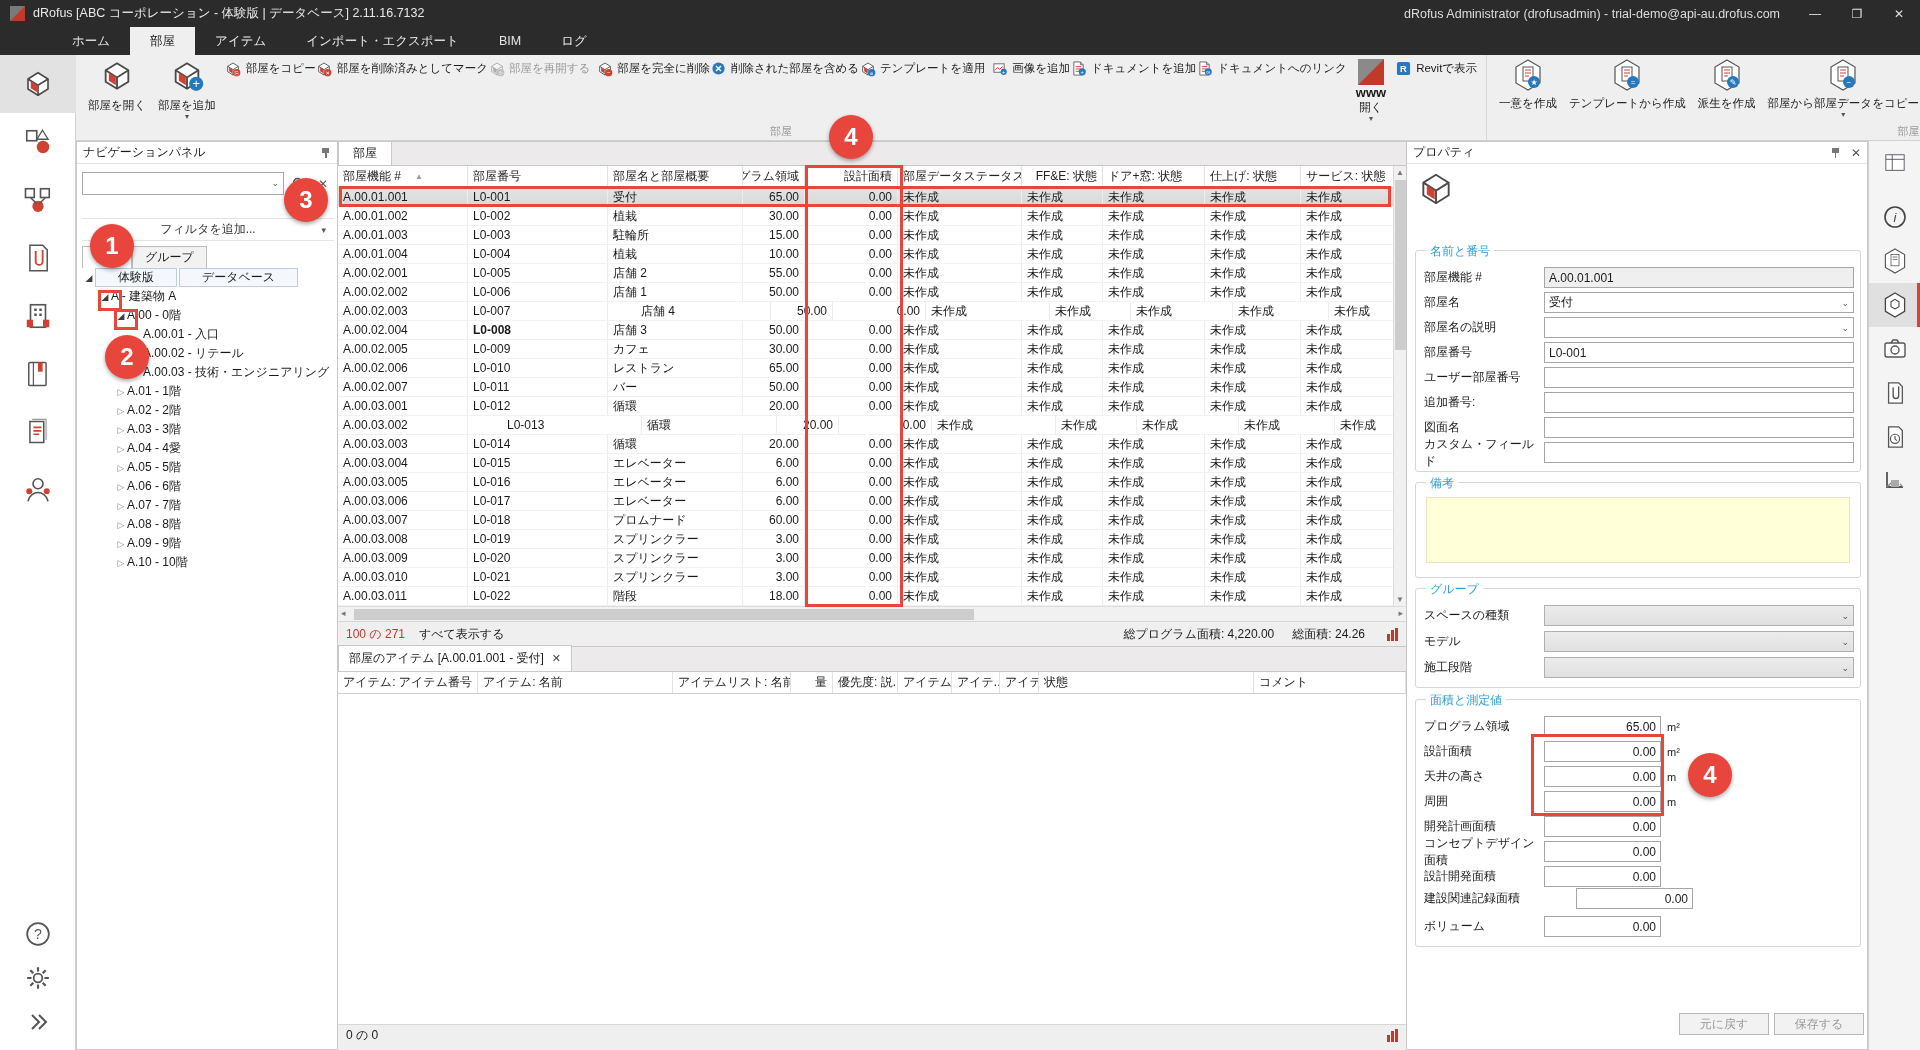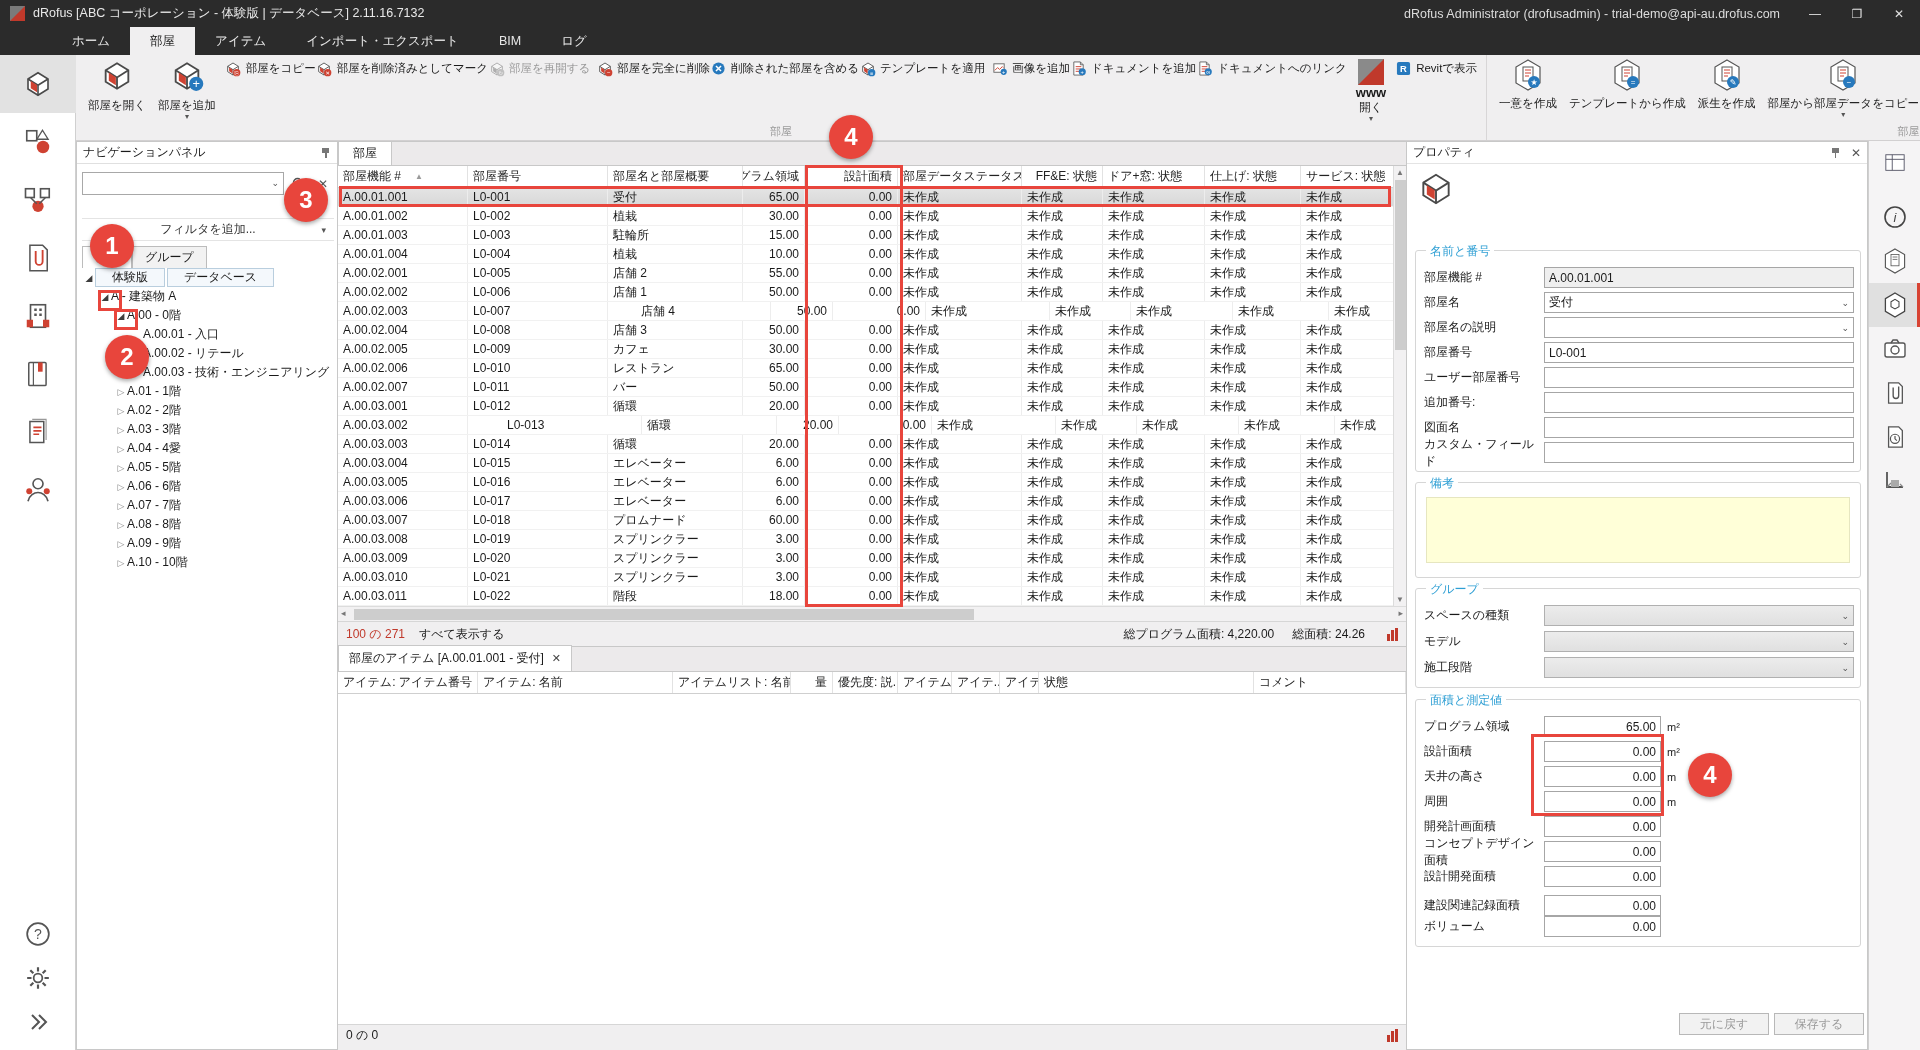--- a/index.html
+++ b/index.html
@@ -52,21 +52,21 @@
       display:flex;align-items:center;justify-content:center;color:#333;}
   .nav-filter .car{position:absolute;right:8px;font-size:9px;color:#555;}
   .nav-tabs{position:absolute;left:5px;top:104px;display:flex;}
   .nav-tab{border:1px solid #bcbcbc;border-bottom:none;padding:2px 12px;background:#f2f2f2;font-size:12px;}
   .nav-tab.active{background:#fff;}
   .tree{position:absolute;left:0px;top:126px;width:260px;}
   .tree-row{height:19px;display:flex;align-items:center;white-space:nowrap;font-size:12px;}
   .tr-arrow{width:12px;text-align:center;flex:none;}
   .tr-arrow.exp{color:#3c3c3c;font-size:9px;}
   .tr-arrow.col{color:#8a8a8a;font-size:9px;}
-  .rootbox{border:1px solid #b9cede;background:#f4f8fc;padding:0 16px;margin-right:2px;}
+  .rootbox{border:1px solid #b9cede;background:#f4f8fc;padding:0 22px;margin-right:2px;}
   
   .main{position:absolute;left:338px;top:141px;width:1068px;height:909px;background:#f0eff0;border-top:1px solid #c8c8c8;}
   .gtabs{height:24px;background:#eceaeb;border-bottom:1px solid #c8c8c8;display:flex;align-items:flex-end;}
   .gtab{background:#fff;border:1px solid #c8c8c8;border-bottom:none;padding:3px 14px;font-size:12px;}
   .ghead{display:flex;height:22px;background:#fff;border-bottom:1px solid #cfcfcf;}
   .gh{display:flex;align-items:center;padding:0 5px;border-right:1px solid #e2e2e2;font-size:12px;color:#222;overflow:hidden;white-space:nowrap;}
   .gh.num{justify-content:flex-end;}
   .sort{color:#9a9a9a;font-size:8px;margin-left:14px;}
   .grows{background:#fff;}
   .grow{display:flex;height:19px;border-bottom:1px solid #f1f1f1;background:#fff;}
@@ -727,21 +727,21 @@
           <div class="gc num" style="width: 62px; flex: 0 0 auto;">50.00</div>
           <div class="gc num" style="width: 93px; flex: 0 0 auto;">0.00</div>
           <div class="gc" style="width: 124px; flex: 0 0 auto;">未作成</div>
           <div class="gc" style="width: 81px; flex: 0 0 auto;">未作成</div>
           <div class="gc" style="width: 102px; flex: 0 0 auto;">未作成</div>
           <div class="gc" style="width: 96px; flex: 0 0 auto;">未作成</div>
           <div class="gc" style="width: 65px; flex: 1 1 0%;">未作成</div>
         </div>
         <div class="grow">
           <div class="gc" style="width: 130px; flex: 0 0 auto;">A.00.02.004</div>
-          <div class="gc" style="width: 140px; flex: 0 0 auto;">L0-008</div>
+          <div class="gc" style="width: 140px; flex: 0 0 auto; font-weight: bold;">L0-008</div>
           <div class="gc" style="width: 135px; flex: 0 0 auto;">店舗 3</div>
           <div class="gc num" style="width: 62px; flex: 0 0 auto;">50.00</div>
           <div class="gc num" style="width: 93px; flex: 0 0 auto;">0.00</div>
           <div class="gc" style="width: 124px; flex: 0 0 auto;">未作成</div>
           <div class="gc" style="width: 81px; flex: 0 0 auto;">未作成</div>
           <div class="gc" style="width: 102px; flex: 0 0 auto;">未作成</div>
           <div class="gc" style="width: 96px; flex: 0 0 auto;">未作成</div>
           <div class="gc" style="width: 65px; flex: 1 1 0%;">未作成</div>
         </div>
         <div class="grow">
@@ -1136,21 +1136,21 @@
             <span class="finput num">
               <span>0.00</span>
             </span>
           </div>
           <div class="frow" style="top: 166px;">
             <span class="flabel">設計開発面積</span>
             <span class="finput num">
               <span>0.00</span>
             </span>
           </div>
-          <div class="frow" style="top: 195px;">
+          <div class="frow" style="top: 188px; gap: 32px;">
             <span class="flabel">建設関連記録面積</span>
             <span class="finput num">
               <span>0.00</span>
             </span>
           </div>
           <div class="frow" style="top: 216px;">
             <span class="flabel">ボリューム</span>
             <span class="finput num">
               <span>0.00</span>
             </span>

